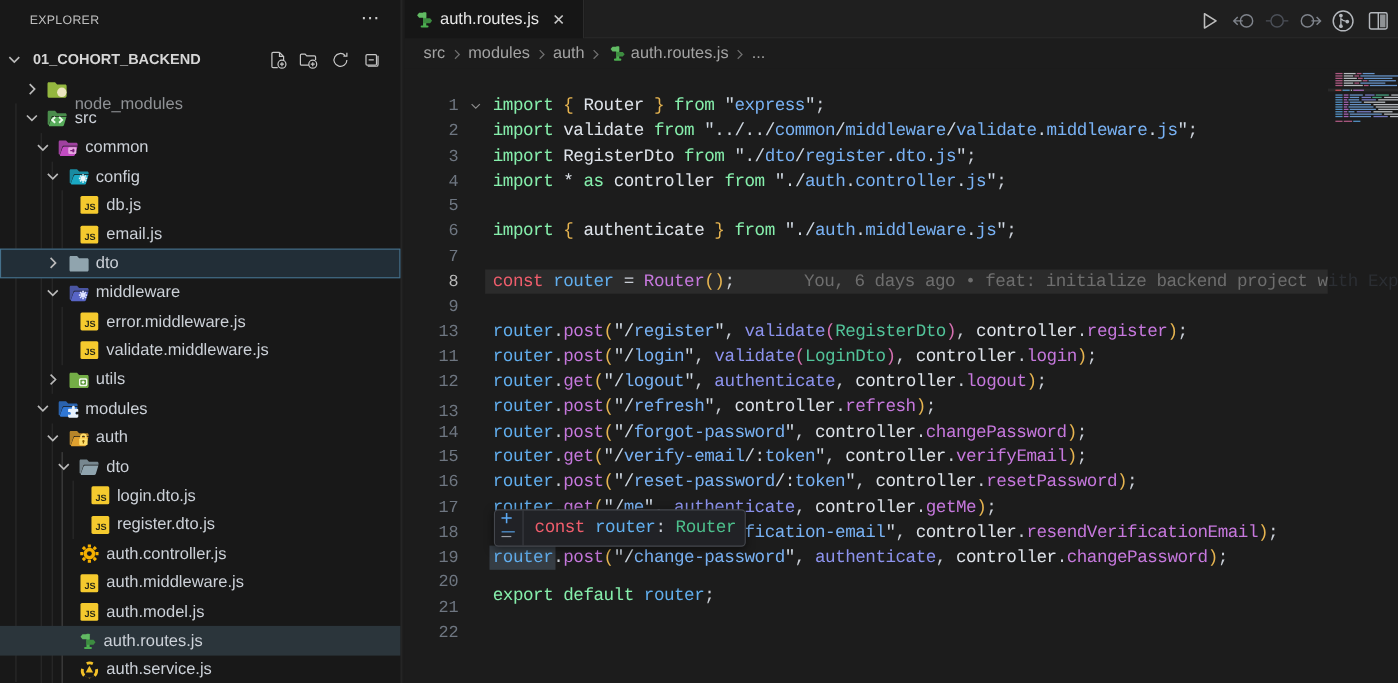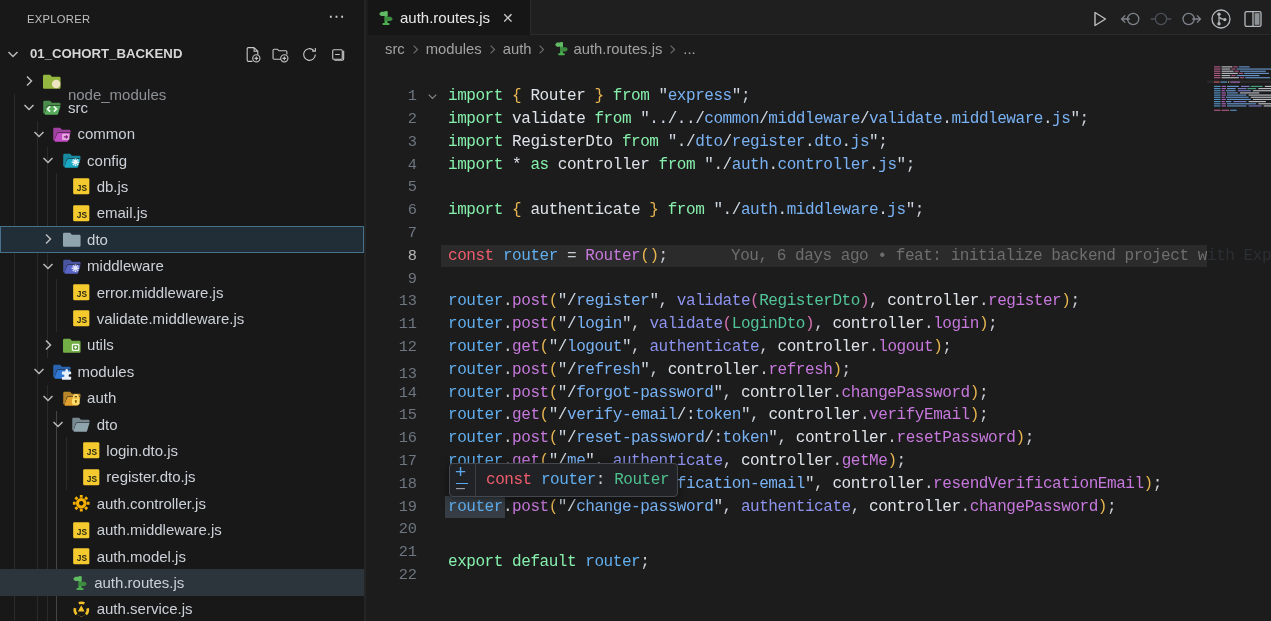--- a/index.html
+++ b/index.html
@@ -466,21 +466,21 @@
 <div class="ln" style="top:365.1px">16</div>
 <div class="cl" style="top:365.1px"><i class="bl">router</i><i class="op">.</i><i class="mt">post</i><i class="g">(</i><i class="sq">"/</i><i class="sl">reset-password</i><i class="sq">/:</i><i class="sl">token</i><i class="sq">"</i><i class="op">,&nbsp;</i><i class="wh">controller</i><i class="op">.</i><i class="mt">resetPassword</i><i class="g">)</i><i class="op">;</i></div>
 <div class="ln" style="top:387.9px">17</div>
 <div class="cl" style="top:387.9px"><i class="bl">router</i><i class="op">.</i><i class="mt">get</i><i class="g">(</i><i class="sq">"/</i><i class="sl">me</i><i class="sq">"</i><i class="op">,&nbsp;</i><i class="pe">authenticate</i><i class="op">,&nbsp;</i><i class="wh">controller</i><i class="op">.</i><i class="mt">getMe</i><i class="g">)</i><i class="op">;</i></div>
 <div class="ln" style="top:410.7px">18</div>
 <div class="cl" style="top:410.7px"><i class="bl">router</i><i class="op">.</i><i class="mt">post</i><i class="g">(</i><i class="sq">"/</i><i class="sl">resend-verification-email</i><i class="sq">"</i><i class="op">,&nbsp;</i><i class="wh">controller</i><i class="op">.</i><i class="mt">resendVerificationEmail</i><i class="g">)</i><i class="op">;</i></div>
 <div class="ln" style="top:433.5px">19</div>
 <div class="cl" style="top:433.5px"><i class="bl">router</i><i class="op">.</i><i class="mt">post</i><i class="g">(</i><i class="sq">"/</i><i class="sl">change-password</i><i class="sq">"</i><i class="op">,&nbsp;</i><i class="pe">authenticate</i><i class="op">,&nbsp;</i><i class="wh">controller</i><i class="op">.</i><i class="mt">changePassword</i><i class="g">)</i><i class="op">;</i></div>
 <div class="ln" style="top:456.3px">20</div>
 <div class="ln" style="top:479.1px">21</div>
-<div class="cl" style="top:489px"><i class="kw">export</i><i class="op">&nbsp;</i><i class="kw">default</i><i class="op">&nbsp;</i><i class="bl">router</i><i class="op">;</i></div>
+<div class="cl" style="top:468px"><i class="kw">export</i><i class="op">&nbsp;</i><i class="kw">default</i><i class="op">&nbsp;</i><i class="bl">router</i><i class="op">;</i></div>
 <div class="ln" style="top:501.9px">22</div>
   <svg class="mini" viewBox="0 0 64 559" style="left:839px;top:0;width:64px;height:559px">
         <rect x="0" y="18.5" width="64" height="2.6" fill="#ffffff" opacity="0.06"></rect>
         <rect x="7.0" y="4.30" width="6.5" height="1.15" fill="#d2699c" opacity="0.8"></rect>
         <rect x="14.6" y="4.30" width="10.8" height="1.15" fill="#dee3ea" opacity="0.8"></rect>
         <rect x="26.4" y="4.30" width="4.3" height="1.15" fill="#d2699c" opacity="0.8"></rect>
         <rect x="31.8" y="4.30" width="10.8" height="1.15" fill="#79b2f4" opacity="0.8"></rect>
         <rect x="7.0" y="6.47" width="6.5" height="1.15" fill="#d2699c" opacity="0.8"></rect>
         <rect x="14.6" y="6.47" width="8.6" height="1.15" fill="#dee3ea" opacity="0.8"></rect>
         <rect x="24.3" y="6.47" width="4.3" height="1.15" fill="#d2699c" opacity="0.8"></rect>

